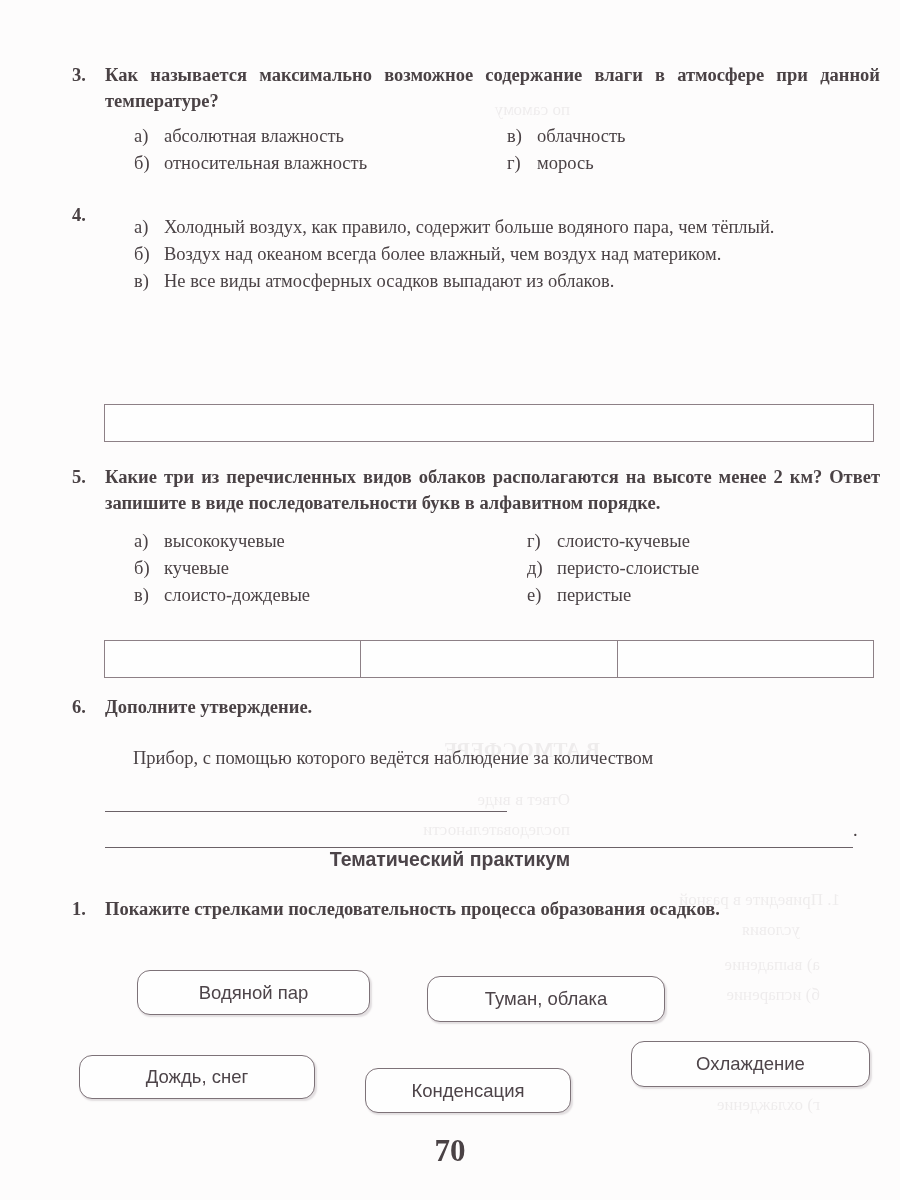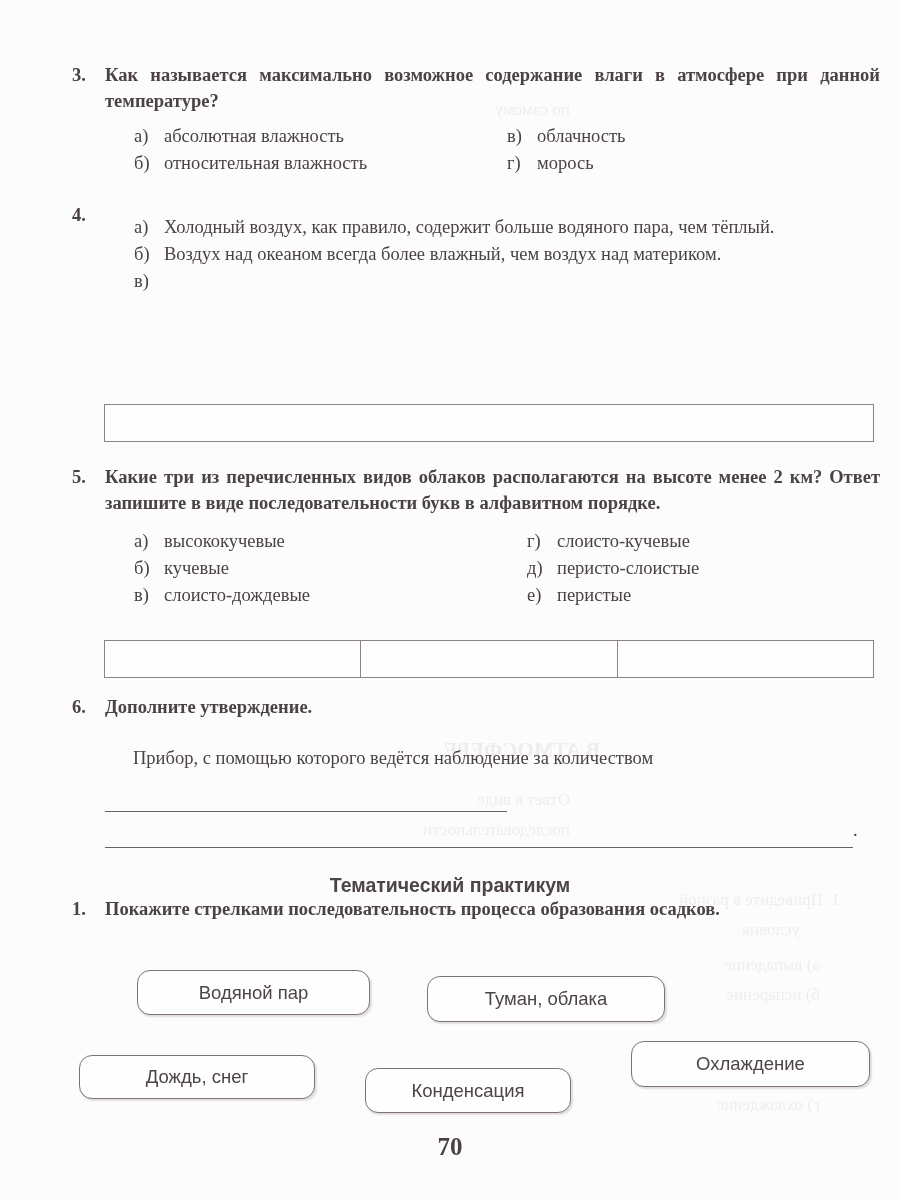--- a/index.html
+++ b/index.html
@@ -151,21 +151,21 @@
     color: #4d4449;
     box-shadow: 1.5px 2px 1.5px rgba(130,120,126,0.22);
   }
 
   .pageno {
     position: absolute;
     left: 0;
     width: 900px;
     text-align: center;
     font-weight: bold;
-    font-size: 25px;
+    font-size: 31px;
     color: #4a4245;
   }
 </style>
 </head>
 <body>
 
 <div id="page">
 
   <div id="bleed">
     <div class="bl" style="left:330px; top:95px;">по самому</div>
@@ -216,20 +216,21 @@
         <div class="opt-wrap" style="width:720px;">
           <span class="lt">а)</span>
           <span>Холодный воздух, как правило, содержит больше водяного пара, чем тёплый.</span>
         </div>
         <div class="opt-wrap" style="width:720px;">
           <span class="lt">б)</span>
           <span>Воздух над океаном всегда более влажный, чем воздух над материком.</span>
         </div>
         <div class="opt-wrap" style="width:720px; text-align:left;">
           <span class="lt">в)</span>
+          <span>Не все виды атмосферных осадков выпадают из облаков.</span>
         </div>
       </div>
     </div>
 
     <div class="ansbox" style="left:104px; top:404px; width:770px; height:38px;">
       <div class="cell"></div>
     </div>
 
     <div class="q" style="top:464px;">
       <div class="q-head">
@@ -276,21 +277,21 @@
         <span>Дополните утверждение.</span>
       </div>
     </div>
 
     <div class="fill" style="top:740px;">
       <span class="ind"></span><span>Прибор, с помощью которого ведётся наблюдение за количеством</span><br>
       <span class="rule" style="width:402px;"></span><br>
       <span class="rule" style="width:748px;"></span><span>.</span>
     </div>
 
-    <div class="section-title" style="top:848px;margin-top:26px;">Тематический практикум</div>
+    <div class="section-title" style="top:848px;">Тематический практикум</div>
 
     <div class="q" style="top:896px;">
       <div class="q-head">
         <span class="q-num">1.</span>
         <span>Покажите стрелками последовательность процесса образования осадков.</span>
       </div>
     </div>
 
     <div class="fbox" style="left:137px; top:970px;  width:233px; height:45px;">
       <span>Водяной пар</span>

